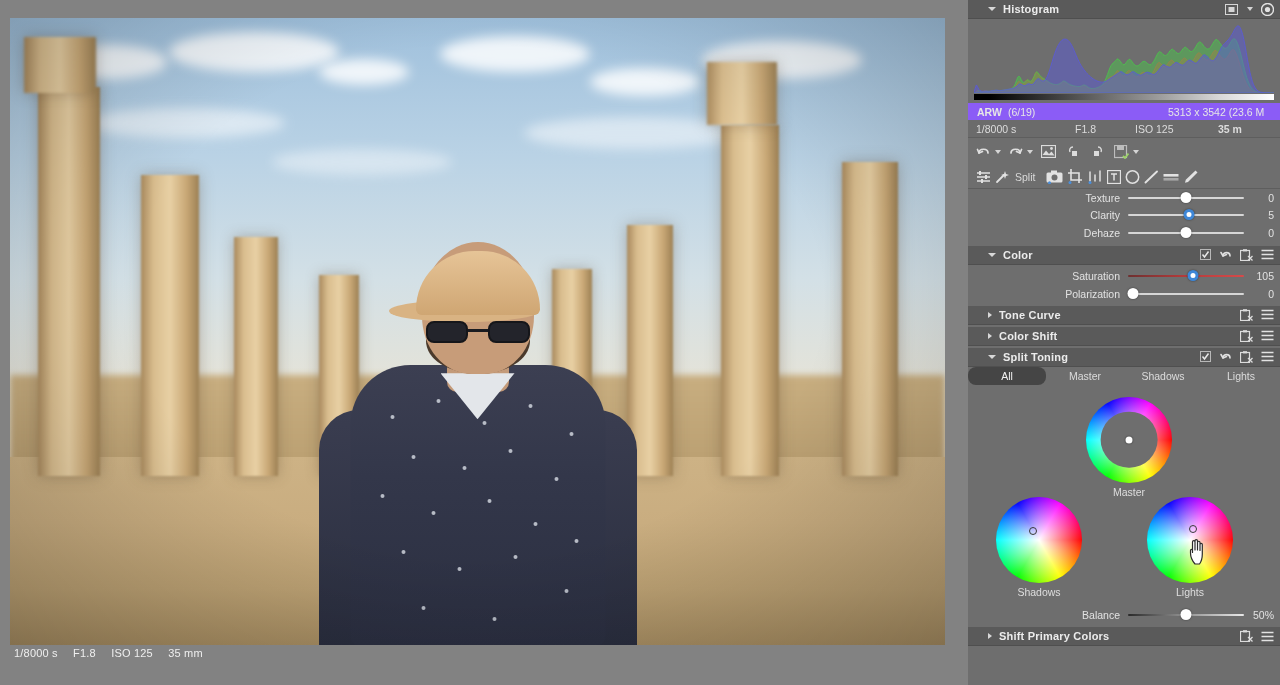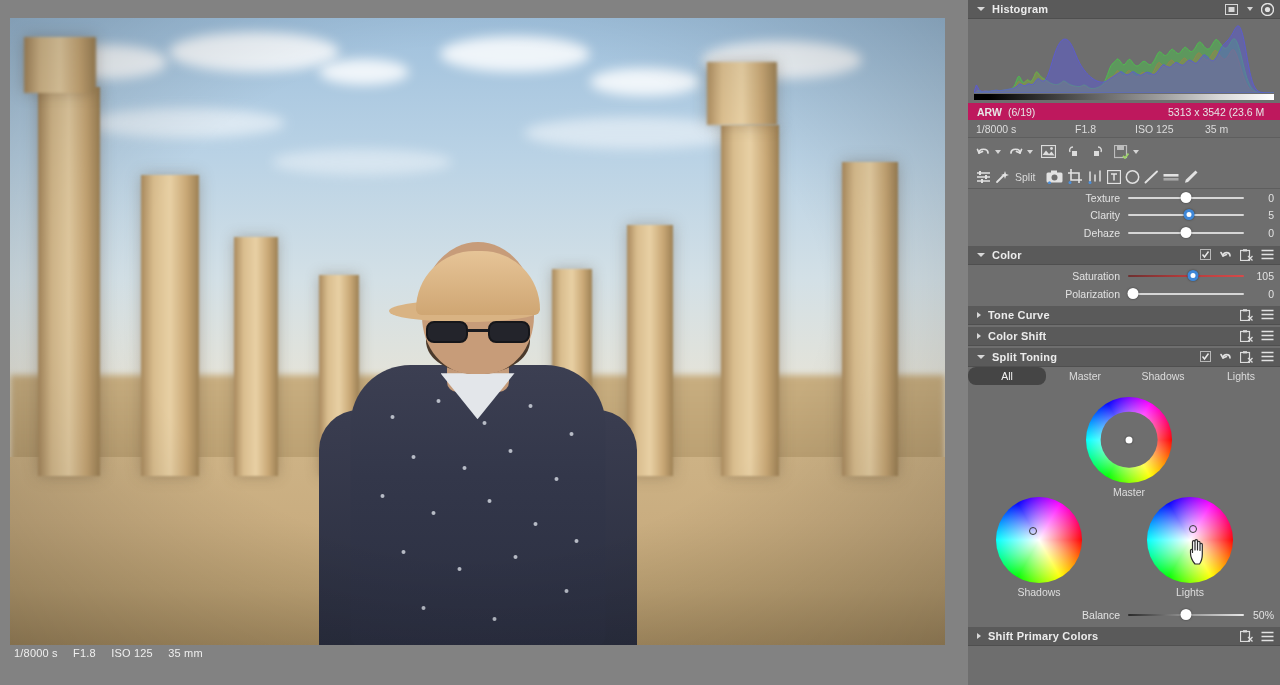--- a/index.html
+++ b/index.html
@@ -126,21 +126,21 @@
 
   
   .panel {
     position: absolute; right: 0; top: 0;
     width: 312px; height: 685px;
     background: #6e6e6e;
     color: #e9e9e9; font-size: 11px;
   }
   .sec-head {
     display: flex; align-items: center;
-    height: 19px; padding: 0 6px 0 9px;
+    height: 19px; padding: 0 6px 0 20px;
     background: #5a5a5a;
     border-bottom: 1px solid #4f4f4f;
   }
   .tri {
     width: 0; height: 0; margin-right: 7px;
     border-left: 4px solid #d8d8d8; border-top: 3.5px solid transparent; border-bottom: 3.5px solid transparent;
   }
   .tri.open {
     border-left: 4px solid transparent; border-right: 4px solid transparent;
     border-top: 4.5px solid #d8d8d8; border-bottom: 0;
@@ -153,26 +153,26 @@
   .hist svg { display:block; }
   .hist-strip {
     width: 300px; height: 6px; margin-top: 1px;
     background: linear-gradient(90deg,#000 0%, #000 5%, #5d5d5d 38%, #9d9d9d 62%, #d8d8d8 82%, #ffffff 100%);
   }
   .meta1, .meta2 {
     display: flex; align-items: center; height: 17px;
     padding: 0 0 0 9px; font-size: 10.5px; color:#e6e6e6; position: relative;
     overflow: hidden; white-space: nowrap;
   }
-  .meta1 { background:#be185d; }
+  .meta1 { background:#8b5cf6; }
   .meta2 { background:#6b6b6b; color:#dcdcdc; }
   .meta1 b { font-weight: bold; margin-right: 6px; }
   .meta-right { position: absolute; left: 200px; }
   .m-a { position:absolute; left: 8px; } .m-b { position:absolute; left: 107px; }
-  .m-c { position:absolute; left: 167px; } .m-d { position:absolute; left: 237px; }
+  .m-c { position:absolute; left: 167px; } .m-d { position:absolute; left: 250px; font-weight: bold; }
 
   .toolrow {
     display: flex; align-items: center; gap: 3px;
     height: 27px; padding: 0 8px; background:#6e6e6e;
   }
   .toolrow2 {
     display: flex; align-items: center; gap: 4px;
     height: 24px; padding: 0 8px; background:#6e6e6e;
     border-bottom: 1px solid #5e5e5e;
   }

